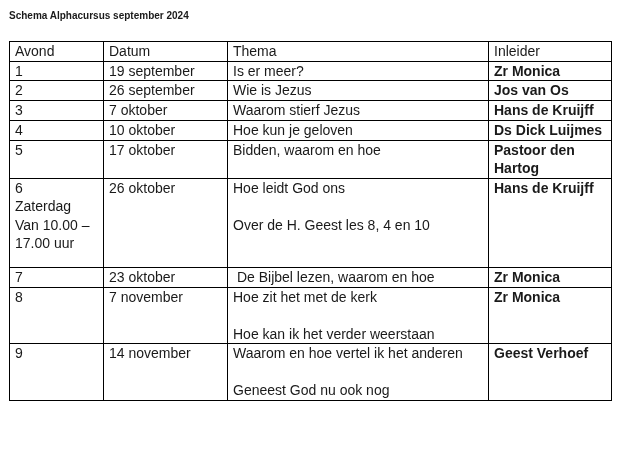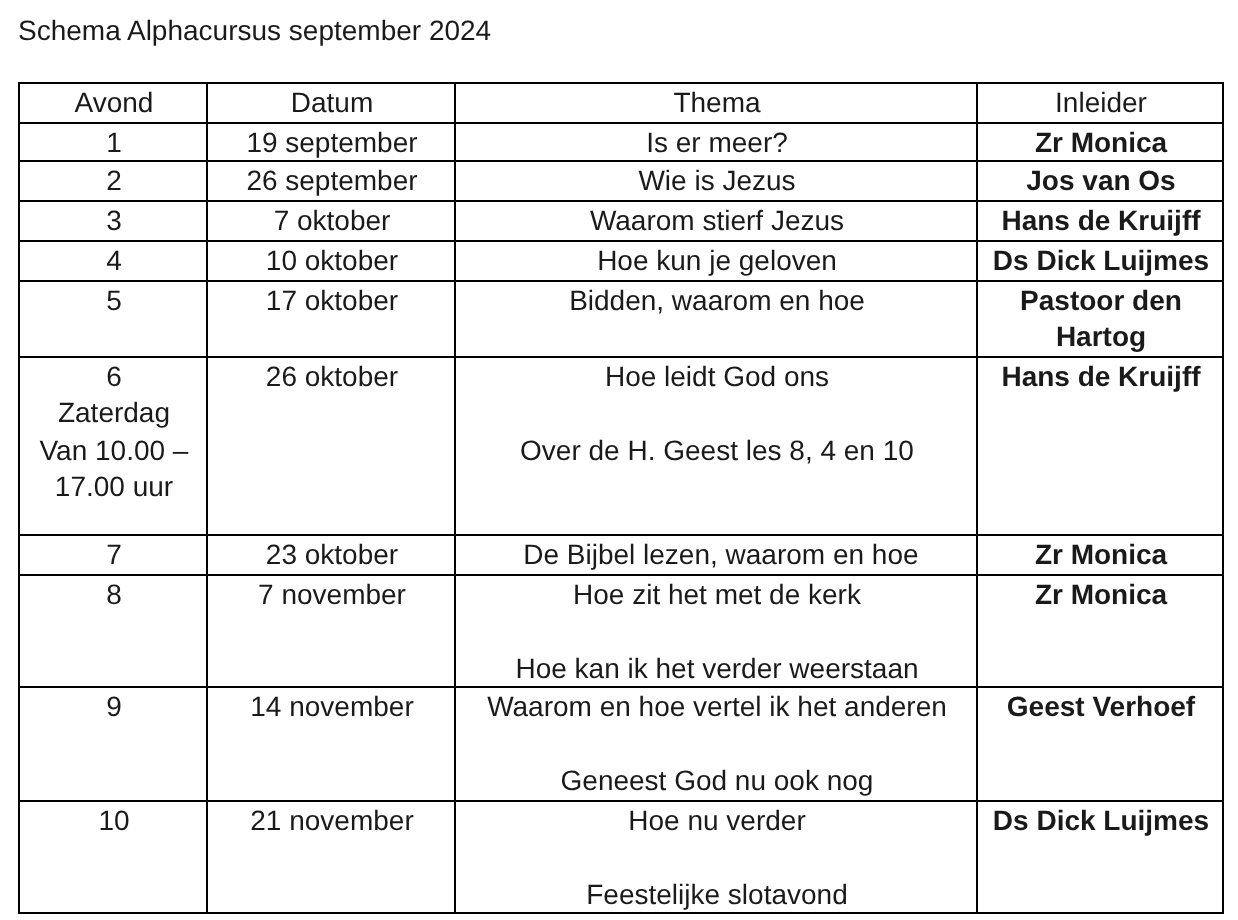--- a/index.html
+++ b/index.html
@@ -10,39 +10,39 @@
   body {
     width: 619px;
     height: 460px;
     box-sizing: border-box;
     padding: 7px 8px 0 9px;
     font-family: "Liberation Sans", "DejaVu Sans", sans-serif;
     font-size: 14px;
     color: #1a1a1a;
   }
   .page-title {
-    font-size: 14px;
+    font-size: 10px;
     line-height: 17px;
     margin: 0 0 17px 0;
-    font-weight: normal;
+    font-weight: bold;
   }
   table.schedule {
     border-collapse: collapse;
     table-layout: fixed;
     width: 602px;
   }
   table.schedule col.c-avond   { width: 94px; }
   table.schedule col.c-datum   { width: 124px; }
   table.schedule col.c-thema   { width: 261px; }
   table.schedule col.c-inleider{ width: 123px; }
   table.schedule th,
   table.schedule td {
     border: 1px solid #000;
     vertical-align: top;
-    text-align: center;
+    text-align: left;
     font-weight: normal;
     padding: 0 4px 0 5px;
     line-height: 18.5px;
     overflow: hidden;
   }
   .line {
     min-height: 18.5px;
     white-space: pre-wrap;
   }
   .wrap {
@@ -207,30 +207,14 @@
     <td>
       <div class="line">Waarom en hoe vertel ik het anderen</div>
       <div class="line"></div>
       <div class="line">Geneest God nu ook nog</div>
     </td>
     <td>
           <div class="line wrap">Geest Verhoef</div>
         </td>
   </tr>
 
-  <tr style="height:56px">
-    <td>
-          <div class="line">10</div>
-        </td>
-    <td>
-          <div class="line">21 november</div>
-        </td>
-    <td>
-      <div class="line">Hoe nu verder</div>
-      <div class="line"></div>
-      <div class="line">Feestelijke slotavond</div>
-    </td>
-    <td>
-          <div class="line wrap">Ds Dick Luijmes</div>
-        </td>
-  </tr>
 </tbody>
   </table>
 
 </body></html>

